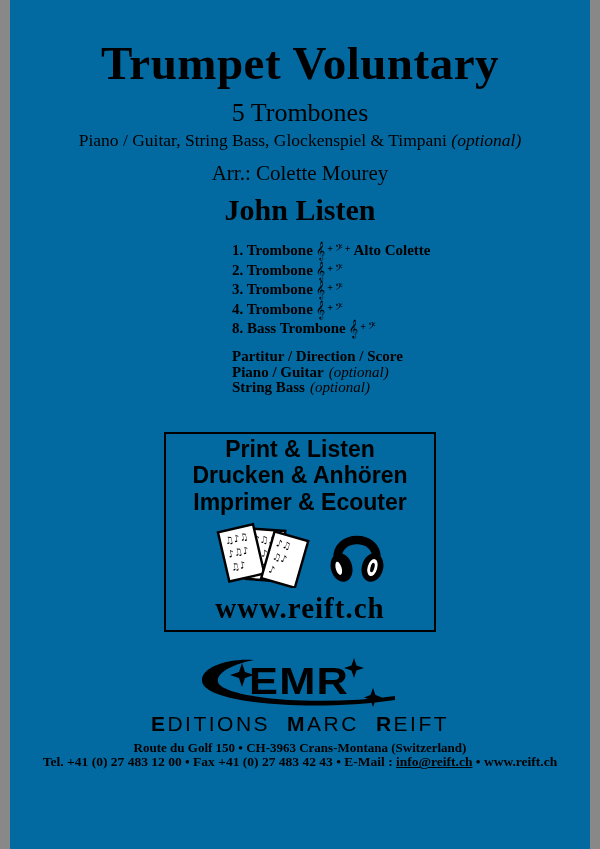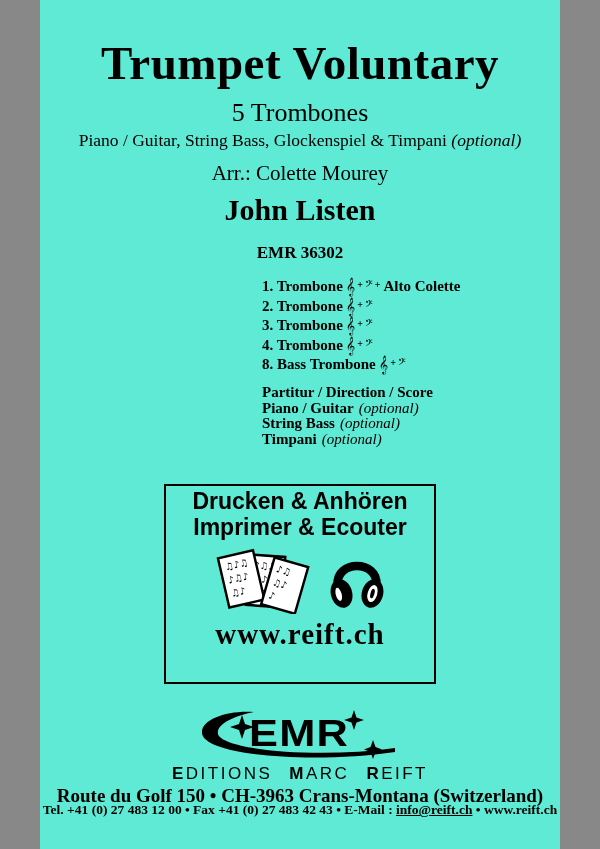--- a/index.html
+++ b/index.html
@@ -1,17 +1,17 @@
 <!DOCTYPE html>
 <html><head>
 <meta charset="utf-8">
 <style>
   html,body{margin:0;padding:0;background:#888;}
   .page{
-    width:520px;height:849px;margin:0 auto;background:#5eead4;color:#000;
+    width:580px;height:849px;margin:0 auto;background:#0369a1;color:#000;
     font-family:"Liberation Serif", serif;position:relative;overflow:hidden;
   }
   
   .title{
     margin:40px 0 0 0;font-size:47px;line-height:1.02;font-weight:bold;
     text-align:center;letter-spacing:0.5px;
   }
   .ensemble{margin-top:10px;font-size:26px;text-align:center;}
   .subtitle{margin-top:2px;font-size:17.5px;text-align:center;}
   .subtitle .opt{font-style:italic;}
@@ -43,40 +43,39 @@
   }
   .box-icons{margin-top:5px;display:flex;justify-content:center;align-items:center;gap:14px;height:68px;}
   .box-site{
     margin-top:4px;font-size:29px;font-weight:bold;letter-spacing:1px;
     font-family:"Liberation Serif", serif;
   }
   
   .logo-svg{display:block;margin:20px auto 0 auto;}
   .pub-name{
     margin-top:2px;display:flex;justify-content:center;gap:17px;
-    font-family:"Liberation Sans", sans-serif;font-size:17px;letter-spacing:2.5px;
+    font-family:"Liberation Sans", sans-serif;font-size:21px;letter-spacing:2.5px;
     font-weight:normal;
   }
   .pub-name b{font-weight:bold;}
-  .pub-address{margin-top:5px;font-size:19px;font-weight:bold;text-align:center;line-height:14.5px;}
+  .pub-address{margin-top:5px;font-size:13px;font-weight:bold;text-align:center;line-height:14.5px;}
   .pub-contact{font-size:13.5px;font-weight:bold;text-align:center;line-height:14.5px;}
   .email-link{text-decoration:underline;}
   .sheet-notes{font-family:"DejaVu Sans", sans-serif;font-size:10px;}
 </style>
 </head>
 <body>
 
 <div class="page">
 
   <h1 class="title">Trumpet Voluntary</h1>
   <div class="ensemble">5 Trombones</div>
   <div class="subtitle"><span>Piano / Guitar, String Bass, Glockenspiel &amp; Timpani </span><span class="opt">(optional)</span></div>
   <div class="arranger">Arr.: Colette Mourey</div>
   <div class="composer">John Listen</div>
-  <div class="catalog">EMR 36302</div>
 
   <div class="parts">
     <div>
         <div class="part-row">
           <span class="part-label">1. Trombone</span>
           <span class="clef clef-treble">𝄞</span>
           <span class="plus-sign">+</span>
           <span class="clef clef-bass">𝄢</span>
           <span class="plus-sign">+</span>
           <span class="part-extra">Alto Colette</span>
@@ -103,25 +102,25 @@
           <span class="part-label">8. Bass Trombone</span>
           <span class="clef clef-treble">𝄞</span>
           <span class="plus-sign">+</span>
           <span class="clef clef-bass">𝄢</span>
         </div>
       </div>
     <div class="other-parts">
         <div class="other-row"><span class="part-label">Partitur / Direction / Score</span></div>
         <div class="other-row"><span class="part-label">Piano / Guitar</span><span class="opt-note">(optional)</span></div>
         <div class="other-row"><span class="part-label">String Bass</span><span class="opt-note">(optional)</span></div>
-        <div class="other-row"><span class="part-label">Timpani</span><span class="opt-note">(optional)</span></div>
       </div>
   </div>
 
   <div class="listen-box">
+    <div class="listen-line">Print &amp; Listen</div>
     <div class="listen-line">Drucken &amp; Anhören</div>
     <div class="listen-line">Imprimer &amp; Ecouter</div>
 
     <div class="box-icons">
 
       <svg width="100" height="68" viewBox="0 0 100 70">
         <g transform="rotate(4 52 38)">
           <rect x="33" y="10" width="37" height="52" fill="#fff" stroke="#000" stroke-width="2.5"></rect>
           <text class="sheet-notes" x="38" y="24">♪♫♪</text>
           <text class="sheet-notes" x="38" y="38">♫♪</text>

